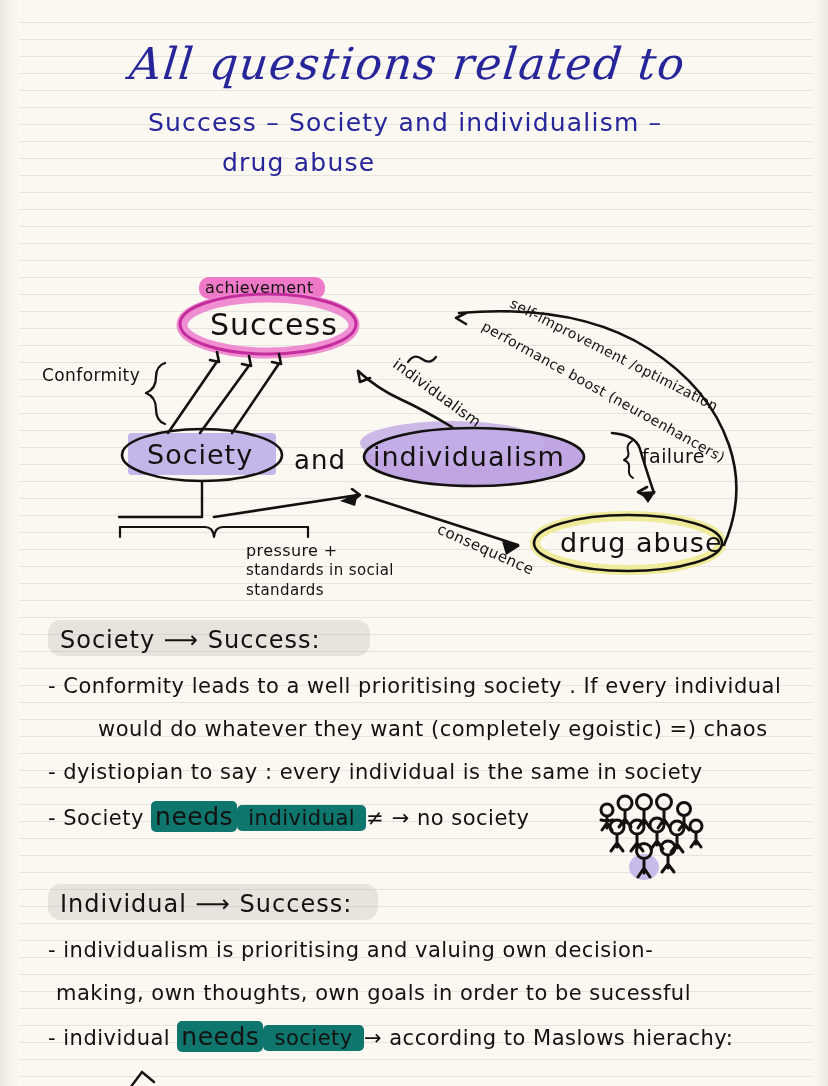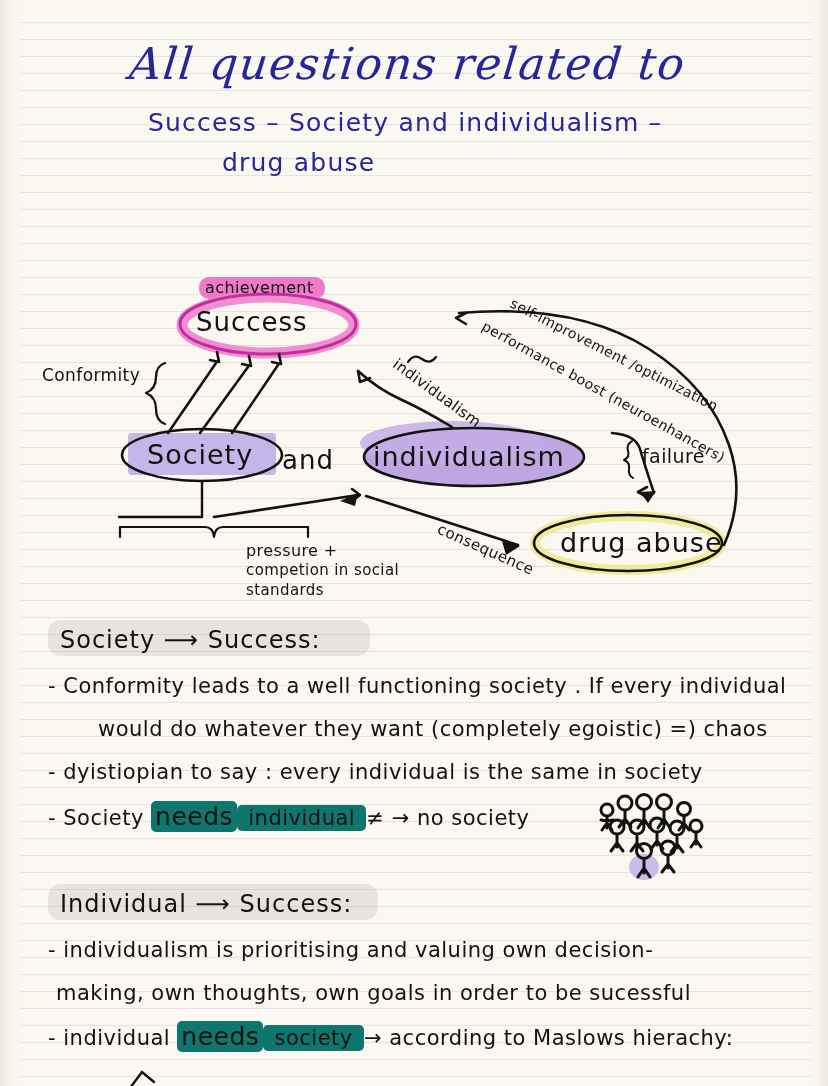--- a/index.html
+++ b/index.html
@@ -216,51 +216,51 @@
         <path d="M352 234 l8 6 l-8 6"></path>
         <path d="M340 246 l18 -8 l-3 13 z" fill="#141210" stroke="none"></path>
 
         <path d="M366 241 L518 290"></path>
         <path d="M502 286 l18 5 l-14 9 z" fill="#141210" stroke="none"></path>
       </g>
     </svg>
 
     <div class="edge-label" style="left:205px; top:23px; font-size:16px;">achievement</div>
 
-    <div class="node-label" style="left:196px; top:52px; font-size:26px;">Success</div>
+    <div class="node-label" style="left:210px; top:52px; font-size:30px;">Success</div>
 
     <div class="node-label" style="left:147px; top:184px;">Society</div>
 
     <div class="node-label" style="left:373px; top:186px;">individualism</div>
 
     <div class="node-label" style="left:560px; top:272px;">drug abuse</div>
 
-    <div class="node-label" style="left:282px; top:190px; font-size:26px;">and</div>
+    <div class="node-label" style="left:294px; top:190px; font-size:26px;">and</div>
 
     <div class="edge-label" style="left:42px; top:110px; font-size:17px;">Conformity</div>
 
     <div class="edge-label" style="left:400px; top:100px; transform:rotate(36deg); transform-origin:0 0;">individualism</div>
 
     <div class="edge-label" style="left:515px; top:40px; transform:rotate(27deg); transform-origin:0 0; font-size:14px;">self-improvement /optimization</div>
 
     <div class="edge-label" style="left:487px; top:63px; transform:rotate(29deg); transform-origin:0 0; font-size:14px;">performance boost (neuroenhancers)</div>
 
     <div class="edge-label" style="left:642px; top:190px; font-size:19px;">failure</div>
 
     <div class="edge-label" style="left:442px; top:265px; transform:rotate(24deg); transform-origin:0 0; font-size:15px;">consequence</div>
 
     <div class="edge-label" style="left:246px; top:286px; font-size:16px;">pressure +</div>
-    <div class="edge-label" style="left:246px; top:306px; font-size:15px;">competion in social</div>
+    <div class="edge-label" style="left:246px; top:306px; font-size:15px;">standards in social</div>
     <div class="edge-label" style="left:246px; top:326px; font-size:15px;">standards</div>
   </div>
 
   <div class="sec-head-bg" style="left:48px; top:620px; width:322px; height:36px;"></div>
   <div class="sec-head" style="left:60px; top:626px;">Society ⟶ Success:</div>
 
-  <div class="bullet" style="left:48px; top:674px;">- Conformity leads to a well functioning society . If every individual</div>
+  <div class="bullet" style="left:48px; top:674px;">- Conformity leads to a well prioritising society . If every individual</div>
   <div class="bullet" style="left:70px; top:717px;margin-left:28px;">would do whatever they want (completely egoistic) =) chaos</div>
   <div class="bullet" style="left:48px; top:760px;">- dyistiopian to say : every individual is the same in society</div>
 
   <div class="bullet" style="left:48px; top:802px;"><span>- Society </span><span class="em-hl em-bold">needs</span><span class="em-hl"> individual </span><span>≠ → no society</span></div>
 
   <svg id="crowd" viewBox="0 0 112 88">
     <ellipse cx="48" cy="74" rx="15" ry="13" fill="#c9bcea"></ellipse>
     <g fill="none" stroke="#141210" stroke-width="3" stroke-linecap="round">
 
       <circle cx="11" cy="17" r="6"></circle>

